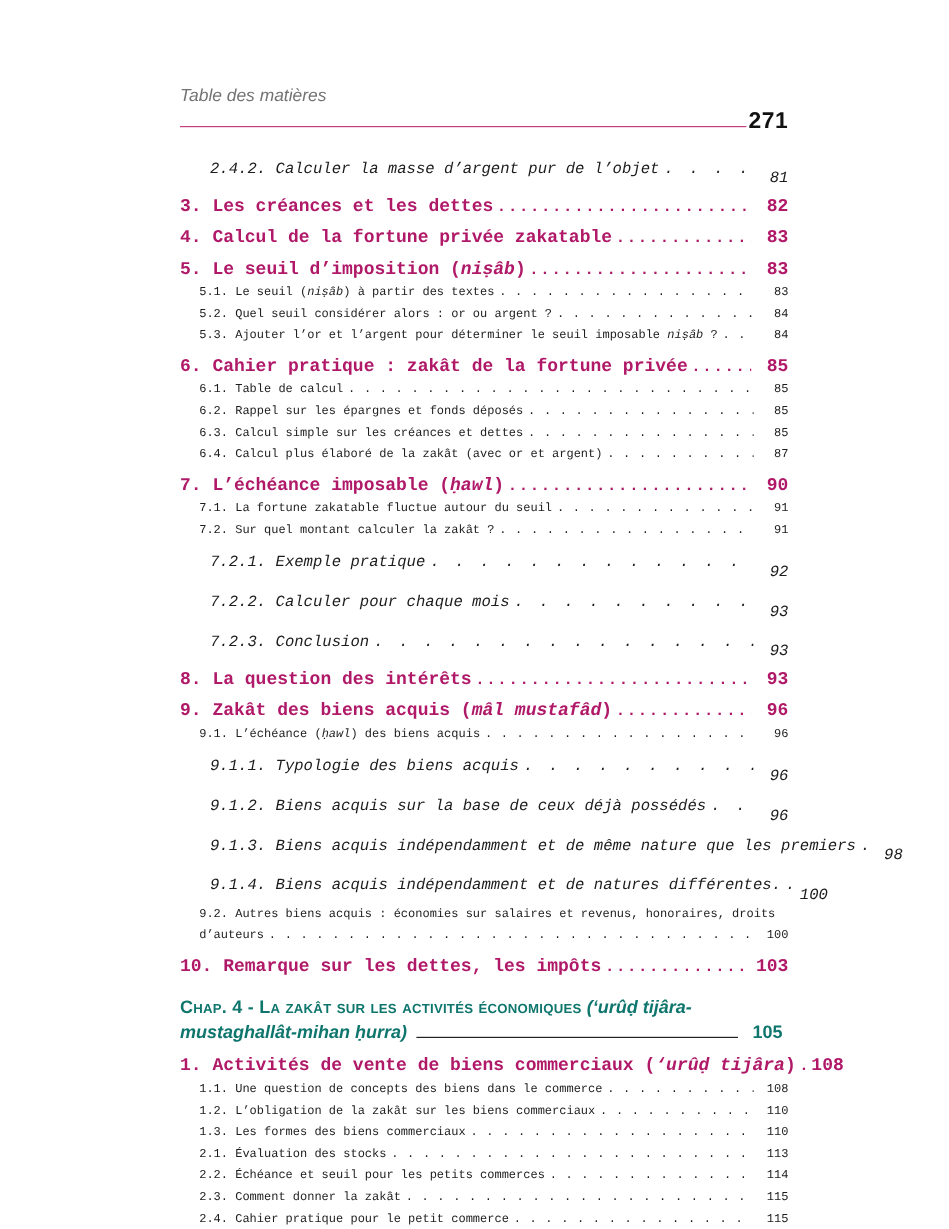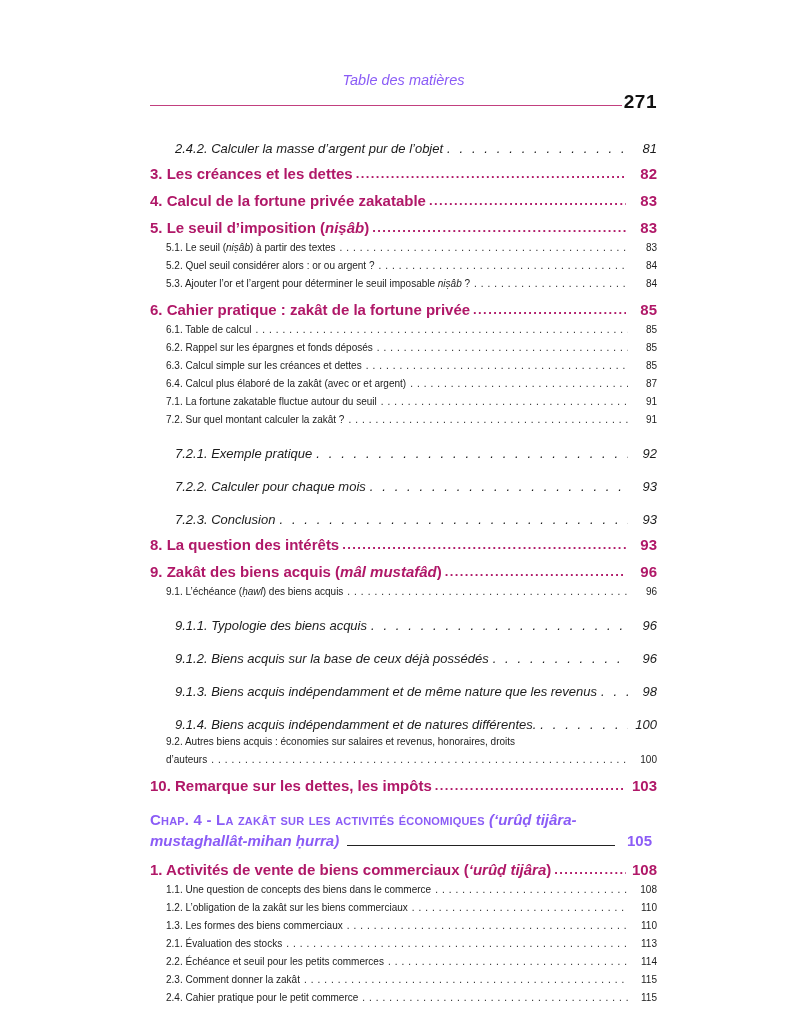--- a/index.html
+++ b/index.html
@@ -7,30 +7,30 @@
   html,body { margin:0; padding:0; }
   body {
     width:791px; height:1024px; overflow:hidden; background:#ffffff;
     font-family:"Liberation Sans","DejaVu Sans",sans-serif;
     color:var(--ink);
   }
   .page { padding:72px 134px 0 150px; }
 
   
   .hdr-title {
-    text-align:center; font-style:italic; font-size:14.5px; color:#8b5cf6;
+    text-align:left; font-style:italic; font-size:14.5px; color:#737373;
     margin-bottom:3px;
   }
   .hdr-rule-row { display:flex; align-items:center; }
   .hdr-rule { flex:1; height:1px; background:#c2407f; transform:translateY(3px); }
   .hdr-page { font-weight:bold; font-size:19px; letter-spacing:.5px; margin-left:2px; color:#111; }
 
   
   .toc { margin-top:11px; }
-  .row { display:flex; align-items:flex-end; }
+  .row { display:flex; align-items:center;font-family:Liberation Mono, monospace; }
   .row .txt { white-space:nowrap; }
   .leader { flex:1; overflow:hidden; white-space:nowrap; min-width:6px; }
   .pg { text-align:right; white-space:nowrap; }
 
   .lvl1 { color:var(--accent); font-weight:bold; font-size:15px; line-height:21px; margin:5px 0 1px; }
   .lvl1 .leader { margin:0 1px 0 3px; }
   .lvl1 .leader::after {
     content:"..................................................................................................................................................................................";
     letter-spacing:1.4px; font-size:13px; font-weight:bold;
   }
@@ -50,21 +50,21 @@
     content:". . . . . . . . . . . . . . . . . . . . . . . . . . . . . . . . . . . . . . . . . . . . . . . . . . . . . . . . . . . .";
     letter-spacing:2.6px;
   }
   .lvl3 .pg { min-width:28px;margin-top:17px; }
 
   .row.wrap { display:block; }
   .row.wrap .l1 { white-space:nowrap; }
   .row.wrap .l2 { display:flex; align-items:baseline; }
 
   
-  .chapter { margin:13px 0 7px; font-weight:bold; font-size:15px; line-height:21px; color:#8b5cf6; }
+  .chapter { margin:13px 0 7px; font-weight:bold; font-size:15px; line-height:21px; color:#0f766e; }
   .ch-line1 .sc { font-variant:small-caps; letter-spacing:.2px; }
   .ch-line1 .it, .ch-line2 .it { font-style:italic; }
   .ch-line2 { display:flex; align-items:baseline; }
   .ch-rule { flex:1; border-bottom:1.6px solid #222; margin:0 12px 0 8px; }
   .ch-pg { min-width:30px; text-align:left; }
 
   i { font-style:italic; }
 </style>
 </head>
 <body>
@@ -134,20 +134,25 @@
         <div class="row lvl2">
           <span class="txt"><span>6.3. Calcul simple sur les créances et dettes</span></span>
           <span class="leader"></span>
           <span class="pg">85</span>
         </div>
         <div class="row lvl2">
           <span class="txt"><span>6.4. Calcul plus élaboré de la zakât (avec or et argent)</span></span>
           <span class="leader"></span>
           <span class="pg">87</span>
         </div>
+        <div class="row lvl1">
+          <span class="txt"><span>7. L’échéance imposable (</span><i>ḥawl</i><span>)</span></span>
+          <span class="leader"></span>
+          <span class="pg">90</span>
+        </div>
         <div class="row lvl2">
           <span class="txt"><span>7.1. La fortune zakatable fluctue autour du seuil</span></span>
           <span class="leader"></span>
           <span class="pg">91</span>
         </div>
         <div class="row lvl2">
           <span class="txt"><span>7.2. Sur quel montant calculer la zakât ?</span></span>
           <span class="leader"></span>
           <span class="pg">91</span>
         </div>
@@ -185,21 +190,21 @@
           <span class="txt"><span>9.1.1. Typologie des biens acquis</span></span>
           <span class="leader"></span>
           <span class="pg">96</span>
         </div>
         <div class="row lvl3">
           <span class="txt"><span>9.1.2. Biens acquis sur la base de ceux déjà possédés</span></span>
           <span class="leader"></span>
           <span class="pg">96</span>
         </div>
         <div class="row lvl3">
-          <span class="txt"><span>9.1.3. Biens acquis indépendamment et de même nature que les revenus</span></span>
+          <span class="txt"><span>9.1.3. Biens acquis indépendamment et de même nature que les premiers</span></span>
           <span class="leader"></span>
           <span class="pg">98</span>
         </div>
         <div class="row lvl3">
           <span class="txt"><span>9.1.4. Biens acquis indépendamment et de natures différentes.</span></span>
           <span class="leader"></span>
           <span class="pg">100</span>
         </div>
         <div class="row lvl2 wrap">
           <div class="l1"><span class="txt"><span>9.2. Autres biens acquis : économies sur salaires et revenus, honoraires, droits</span></span></div>

